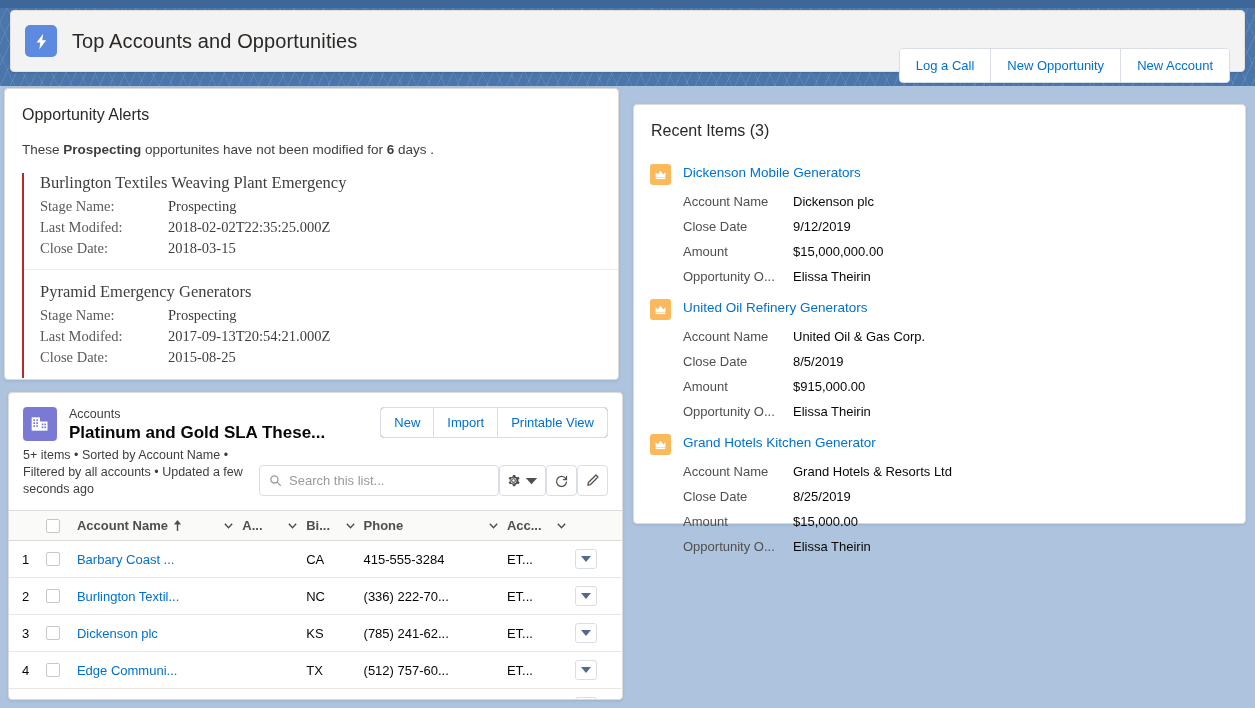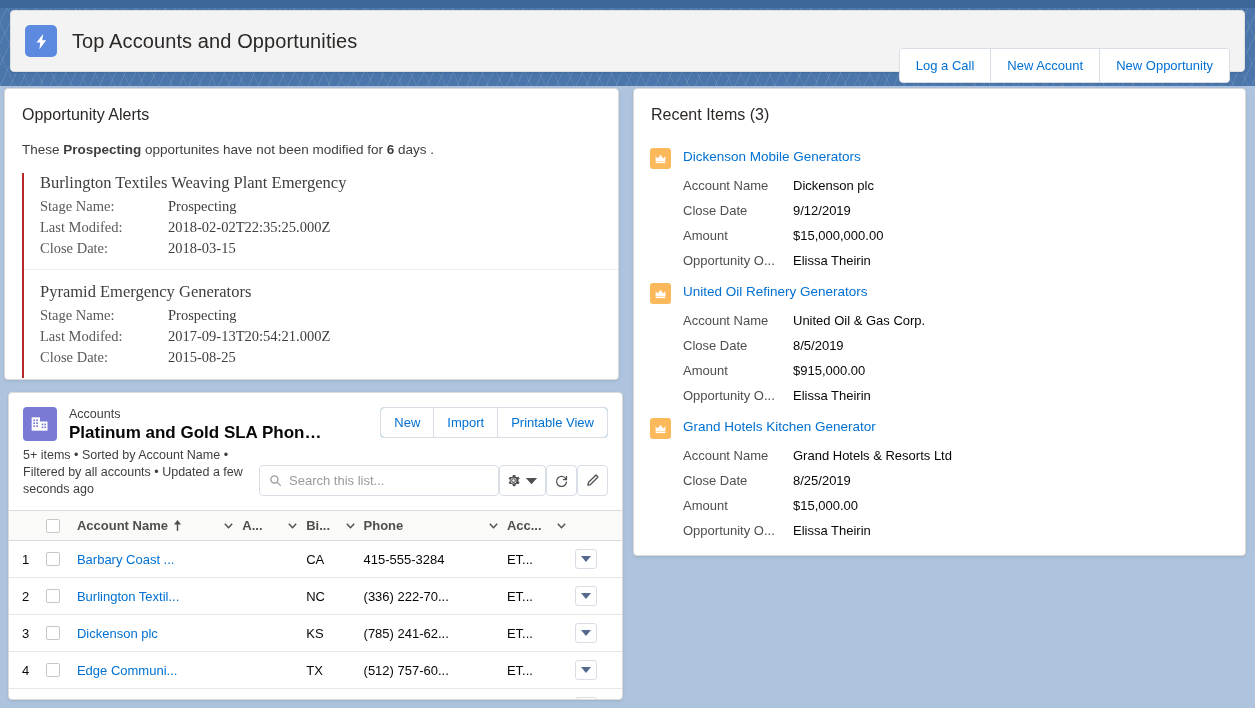--- a/index.html
+++ b/index.html
@@ -284,21 +284,21 @@
     width: 22px; height: 20px;
     border: 1px solid #d8dde6;
     border-radius: 3px;
     background: #fff;
     display: flex; align-items: center; justify-content: center;
     cursor: pointer;
   }
   .tri { width: 0; height: 0; border-left: 5px solid transparent; border-right: 5px solid transparent; border-top: 6px solid #54698d; }
 
   
-  #recent-card { top: 88px; left: 633px; width: 613px; height: 468px; }
+  #recent-card { top: 104px; left: 633px; width: 613px; height: 420px; }
   .recent-list { padding: 14px 0 0 0; }
   .recent-item { display: flex; padding: 9px 0 0 16px; }
   .opp-icon {
     width: 21px; height: 21px;
     border-radius: 3px;
     background: #fcb95b;
     display: flex; align-items: center; justify-content: center;
     flex: none;
     margin-top: 1px;
   }
@@ -330,22 +330,22 @@
 
 <div class="header-card">
   <div class="app-icon">
     <svg viewBox="0 0 24 24">
         <path d="M14.5 1 5 13.5h5.2L9 23l9.6-12.8H13L14.5 1z" fill="#fff"></path>
       </svg>
   </div>
   <div class="app-title">Top Accounts and Opportunities</div>
   <div class="header-actions">
     <button>Log a Call</button>
+    <button>New Opportunity</button>
     <button>New Account</button>
-    <button>New Opportunity</button>
   </div>
 </div>
 
 <div class="card" id="alerts-card">
   <div class="card-heading">Opportunity Alerts</div>
   <div class="alert-lede"><span>These </span><b>Prospecting</b><span> opportunites have not been modified for </span><b>6</b><span> days .</span></div>
 
   <div class="alert-wrap">
     <div class="alert-block">
       <div class="alert-name">Burlington Textiles Weaving Plant Emergency</div>
@@ -395,21 +395,21 @@
             <rect x="7.5" y="13.5" width="2" height="2"></rect>
           <rect x="14" y="11.5" width="2" height="2"></rect>
             <rect x="17.2" y="11.5" width="2" height="2"></rect>
           <rect x="14" y="15" width="2" height="2"></rect>
             <rect x="17.2" y="15" width="2" height="2"></rect>
         </g>
       </svg>
     </div>
     <div class="list-titles">
       <div class="list-obj">Accounts</div>
-      <div class="list-name">Platinum and Gold SLA Phone...</div>
+      <div class="list-name">Platinum and Gold SLA These...</div>
     </div>
     <div class="list-actions">
       <button>New</button>
       <button>Import</button>
       <button>Printable View</button>
     </div>
   </div>
 
   <div class="list-sub">
     <div class="list-meta">5+ items • Sorted by Account Name • Filtered by all accounts • Updated a few seconds ago</div>

